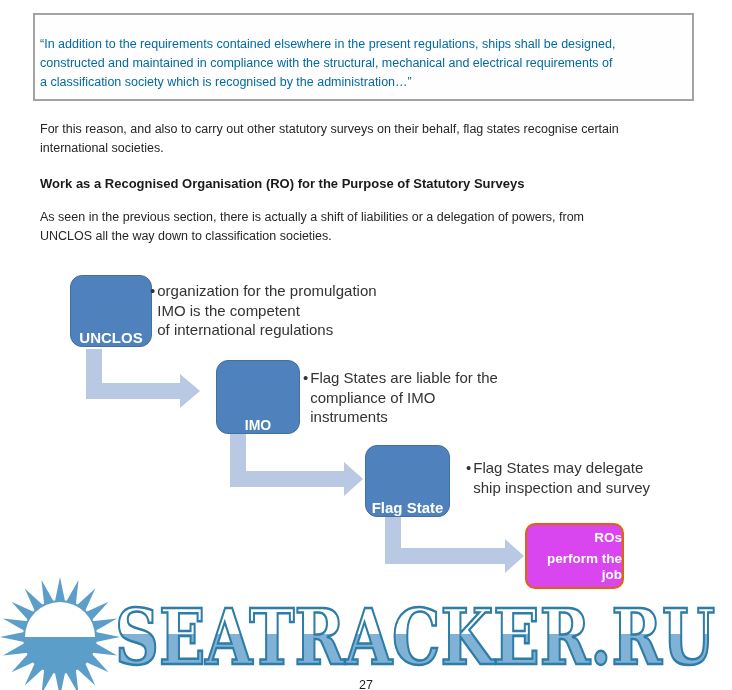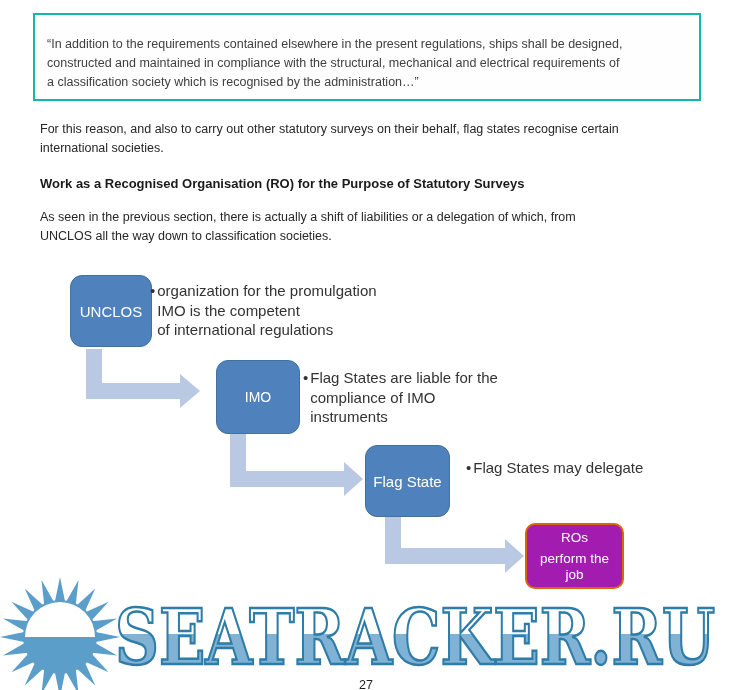--- a/index.html
+++ b/index.html
@@ -4,42 +4,42 @@
 <style>
   html,body{margin:0;padding:0;background:#fff;}
   .page{
     position:relative; width:732px; height:690px; background:#ffffff;
     overflow:hidden; font-family:"Liberation Sans",sans-serif; color:#262626;
   }
   .ln{display:block; white-space:pre;}
   
   .quote-box{
     position:absolute; left:33px; top:13px; width:644px; height:64px;
-    border:2px solid #14b8a6; background:#fefefe; padding:20px 8px 0 12px;
-    font-size:12.5px; line-height:19px; color:#404040;
+    border:2px solid #a3a3a3; background:#fefefe; padding:20px 8px 0 5px;
+    font-size:12.5px; line-height:19px; color:#0369a1;
   }
   
   .para{position:absolute; left:40px; font-size:12.5px; line-height:19px; z-index:3;}
   .para1{top:112px;margin-top:8px;}
   .heading{position:absolute; left:40px; top:176px; font-size:13px; font-weight:bold; color:#1a1a1a; white-space:pre; z-index:3;}
   .para2{top:208px;}
   .closing{top:610px;}
   
   .arrows{position:absolute; left:0; top:0; width:732px; height:690px; z-index:2; pointer-events:none;}
   .node{
-    position:absolute; display:flex; align-items:center; justify-content:center;
+    position:absolute; display:flex; align-items:flex-end; justify-content:center;
     background:#4f81bd; border:1px solid #41719c; border-radius:12px;
-    color:#ffffff; font-size:15px; text-align:center; z-index:3;
+    color:#ffffff; font-size:15px; text-align:center; z-index:3;font-weight:bold;
   }
   .node-unclos{left:70px; top:275px; width:80px; height:70px;}
   .node-imo{left:216px; top:360px; width:82px; height:72px; font-size:14px;}
   .node-flagstate{left:365px; top:445px; width:83px; height:70px;}
   .node-ros{
     left:525px; top:523px; width:95px; height:62px;
-    background:#a21caf; border:2px solid #db6508; border-radius:10px;
+    background:#d946ef; border:2px solid #db6508; border-radius:10px;
     flex-direction:column; font-size:13.5px; line-height:16px;
   }
   .node-ros .ros-first{margin-bottom:5px;}
   .bullet{
     position:absolute; display:flex; font-size:15px; line-height:19.5px;
     color:#333333; z-index:3;
   }
   .bullet .dot{margin-right:2px;}
   .bullet1{left:150px; top:281px;}
   .bullet2{left:303px; top:368px;}
@@ -99,21 +99,21 @@
   </div>
 
   <div class="para para1">
     <span class="ln">For this reason, and also to carry out other statutory surveys on their behalf, flag states recognise certain</span>
     <span class="ln">international societies.</span>
   </div>
 
   <div class="heading">Work as a Recognised Organisation (RO) for the Purpose of Statutory Surveys</div>
 
   <div class="para para2">
-    <span class="ln">As seen in the previous section, there is actually a shift of liabilities or a delegation of which, from</span>
+    <span class="ln">As seen in the previous section, there is actually a shift of liabilities or a delegation of powers, from</span>
     <span class="ln">UNCLOS all the way down to classification societies.</span>
   </div>
 
   <svg class="arrows" viewBox="0 0 732 690">
     <polygon points="86,349 102,349 102,383 180,383 180,374 200,391 180,408 180,399 86,399" fill="#B9C9E4"></polygon>
     <polygon points="230,433 246,433 246,471 344,471 344,462 363,479 344,496 344,487 230,487" fill="#B9C9E4"></polygon>
     <polygon points="385,515 401,515 401,548 505,548 505,539 524,556 505,573 505,564 385,564" fill="#B9C9E4"></polygon>
   </svg>
 
   <div class="node node-unclos">
@@ -144,19 +144,20 @@
     <span class="lines">
       <span class="ln">Flag States are liable for the</span>
       <span class="ln">compliance of IMO</span>
       <span class="ln">instruments</span>
     </span>
   </div>
   <div class="bullet bullet3">
     <span class="dot">•</span>
     <span class="lines">
       <span class="ln">Flag States may delegate</span>
+      <span class="ln">ship inspection and survey</span>
     </span>
   </div>
 
 
   <div class="page-number">27</div>
 
 </div>
 
 </body></html>

